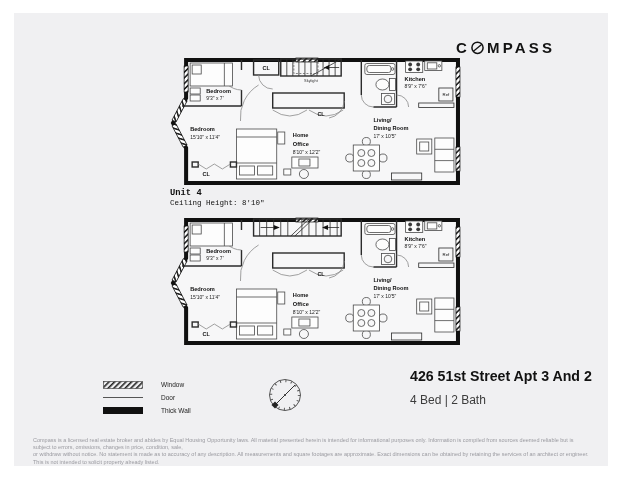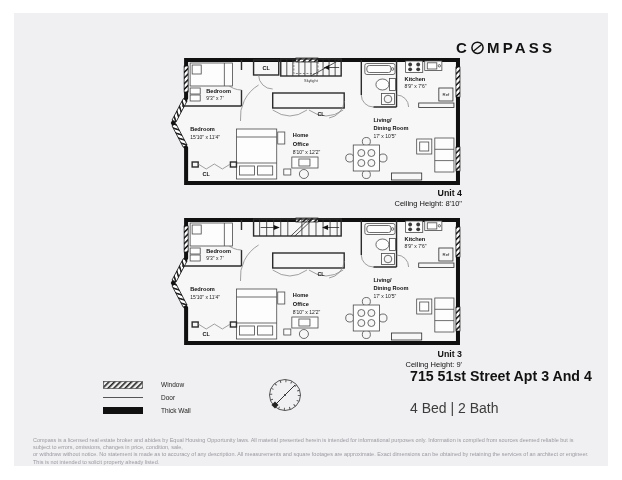--- a/index.html
+++ b/index.html
@@ -28,42 +28,42 @@
   .burner{fill:#3a3a3a;stroke:none;}
   .arr{fill:#111;}
   text{font-family:"Liberation Sans",sans-serif;}
   .rn{font-weight:700;font-size:5.6px;fill:#0d0d0d;}
   .rd{font-weight:400;font-size:5px;fill:#222;}
   .cl{font-weight:700;font-size:5.4px;fill:#0d0d0d;}
   .sky{font-weight:400;font-size:3.9px;fill:#333;}
   .ref{font-weight:400;font-size:4.3px;fill:#0d0d0d;}
 
   
-  .unit-label{position:absolute;left:170px;width:292px;text-align:right;}
+  .unit-label{position:absolute;left:170px;width:292px;text-align:left;font-family:Liberation Mono, monospace;}
   .unit-name{font-size:8.8px;font-weight:700;}
   .unit-ceil{font-size:7.5px;font-weight:400;margin-top:1px;}
 
   
   .legend{position:absolute;left:103px;top:378px;}
   .legend-row{display:flex;align-items:center;height:13px;}
   .legend-swatch{width:40px;margin-right:18px;display:flex;align-items:center;}
   .legend-label{font-size:6.5px;color:#222;}
   .door-line{width:40px;height:1px;background:#555;}
   .wall-bar{width:40px;height:7px;background:#101010;}
 
   
   .rose{position:absolute;left:262px;top:372px;}
   .rose .ring{fill:none;stroke:#555;stroke-width:1;}
   .rose .ticks{fill:none;stroke:#555;stroke-width:2.4;}
   .rose .needle{stroke:#333;stroke-width:1;}
 
   
   .address{position:absolute;left:410px;top:367px;}
   .addr-line{font-size:14.2px;font-weight:700;line-height:19px;color:#121212;}
-  .beds{font-size:14px;font-weight:400;color:#3c3c3c;margin-top:14px;}
+  .beds{font-size:12px;font-weight:400;color:#3c3c3c;margin-top:7px;}
 
   
   .disclaimer{position:absolute;left:33px;top:437px;width:558px;
               font-size:5.5px;line-height:7.2px;color:#9a9aa0;}
 </style>
 </head>
 <body>
 
 <div class="page">
   <div class="canvas"></div>
@@ -349,24 +349,20 @@
       <rect x="255.5" y="5.8" width="9.5" height="6.2"></rect>
       <circle cx="267.5" cy="8.8" r="1.2"></circle>
     </g>
     <text class="rn" x="233" y="24">Kitchen</text>
     <text class="rd" x="233" y="31">8'9" x 7'6"</text>
     <rect class="iw2" x="267" y="31" width="14" height="13" fill="#f7f7f8"></rect>
     <text class="ref" x="274" y="39.5" text-anchor="middle">Ref</text>
     <rect class="iw2" x="247" y="46" width="35" height="4.5" fill="#f7f7f8"></rect>
   </svg>
 
-  <div class="unit-label" style="top:349px">
-    <div class="unit-name">Unit 3</div>
-    <div class="unit-ceil">Ceiling Height: 9'</div>
-  </div>
 
   <div class="legend">
     <div class="legend-row">
       <span class="legend-swatch">
         <svg width="40" height="8" viewBox="0 0 40 8">
           <defs>
             <pattern id="hpL" width="4" height="4" patternUnits="userSpaceOnUse" patternTransform="rotate(45)">
               <rect width="4" height="4" fill="#f0f0f2"></rect>
               <rect width="1.6" height="4" fill="#222"></rect>
             </pattern>
@@ -392,21 +388,21 @@
 
   <svg class="rose" width="46" height="46" viewBox="0 0 46 46">
     <circle class="ring" cx="23" cy="23" r="15.5"></circle>
     <circle class="ticks" cx="23" cy="23" r="14" stroke-dasharray="1 4.5" fill="none"></circle>
     <line class="needle" x1="33" y1="13" x2="13" y2="33"></line>
     <rect x="10.5" y="30.5" width="5" height="5" fill="#222" transform="rotate(45 13 33)"></rect>
     <circle cx="23" cy="23" r="1" fill="#333"></circle>
   </svg>
 
   <div class="address">
-    <div class="addr-line">715 51st Street Apt 3 And 4</div>
+    <div class="addr-line">426 51st Street Apt 3 And 2</div>
     <div class="beds">4 Bed | 2 Bath</div>
   </div>
 
   <div class="disclaimer">
     <div>Compass is a licensed real estate broker and abides by Equal Housing Opportunity laws. All material presented herein is intended for informational purposes only. Information is compiled from sources deemed reliable but is subject to errors, omissions, changes in price, condition, sale,</div>
     <div>or withdraw without notice. No statement is made as to accuracy of any description. All measurements and square footages are approximate. Exact dimensions can be obtained by retaining the services of an architect or engineer. This is not intended to solicit property already listed.</div>
   </div>
 </div>
 
 </body></html>

